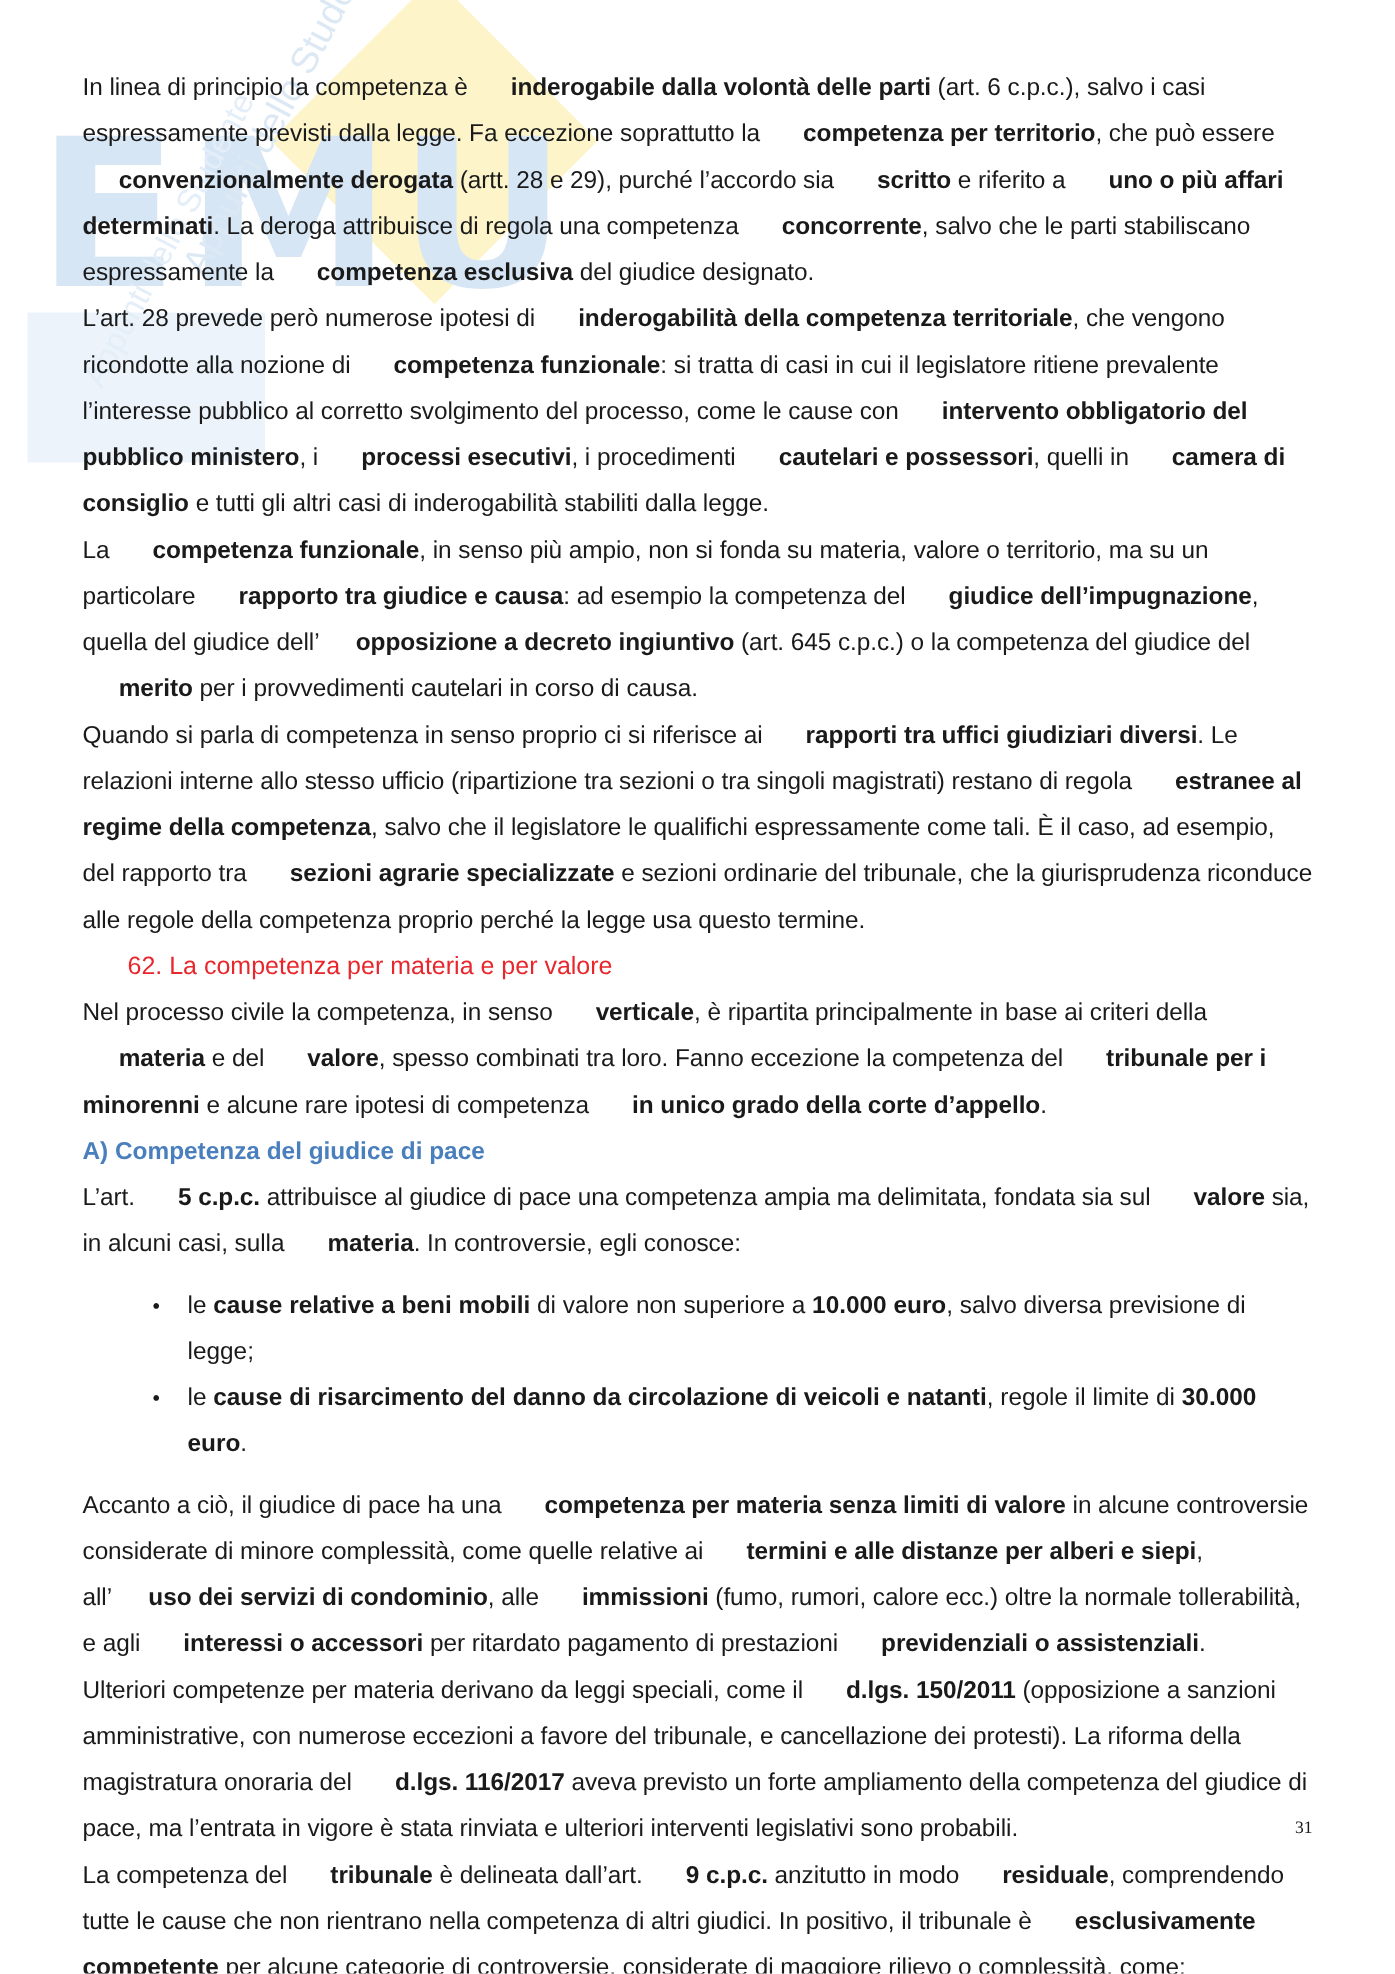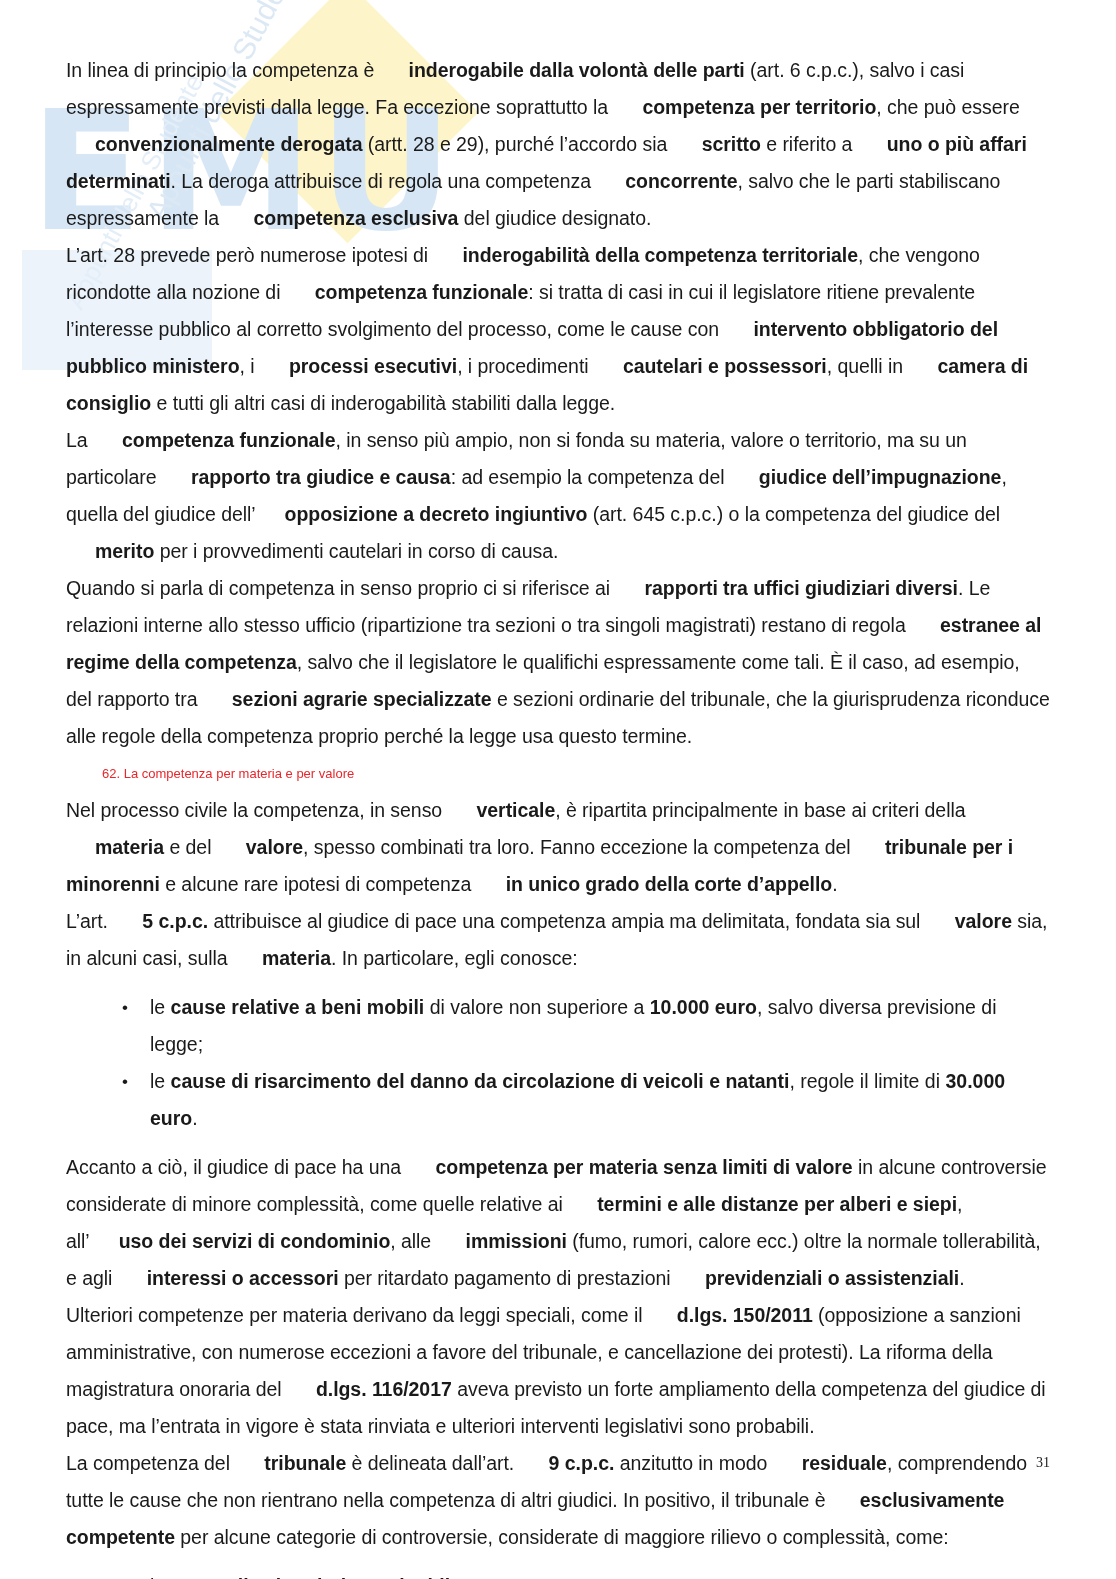--- a/index.html
+++ b/index.html
@@ -98,21 +98,21 @@
     line-height: 37px;
     color: #1a1a1a;
     text-align: left;
     letter-spacing: -0.05px;
   }
   p.body b { font-weight: 700; margin-left: 29px; }
 
   h3.red-head {
     margin: 0;
     padding-left: 36px;
-    font-size: 13px;
+    font-size: 20px;
     line-height: 37px;
     font-weight: 400;
     color: #e8262b;
   }
   h3.blue-head {
     margin: 0;
     font-size: 19.5px;
     line-height: 37px;
     font-weight: 700;
     color: #4a7fbd;
@@ -164,21 +164,22 @@
     <div class="wm-diag2">Appunti dello Studente</div>
   </div>
 
   <div id="content">
       <p class="body"><span>In linea di principio la competenza è </span><b>inderogabile dalla volontà delle parti</b><span> (art. 6 c.p.c.), salvo i casi espressamente previsti dalla legge. Fa eccezione soprattutto la </span><b>competenza per territorio</b><span>, che può essere </span><b>convenzionalmente derogata</b><span> (artt. 28 e 29), purché l’accordo sia </span><b>scritto</b><span> e riferito a </span><b>uno o più affari determinati</b><span>. La deroga attribuisce di regola una competenza </span><b>concorrente</b><span>, salvo che le parti stabiliscano espressamente la </span><b>competenza esclusiva</b><span> del giudice designato.</span></p>
       <p class="body"><span>L’art. 28 prevede però numerose ipotesi di </span><b>inderogabilità della competenza territoriale</b><span>, che vengono ricondotte alla nozione di </span><b>competenza funzionale</b><span>: si tratta di casi in cui il legislatore ritiene prevalente l’interesse pubblico al corretto svolgimento del processo, come le cause con </span><b>intervento obbligatorio del pubblico ministero</b><span>, i </span><b>processi esecutivi</b><span>, i procedimenti </span><b>cautelari e possessori</b><span>, quelli in </span><b>camera di consiglio</b><span> e tutti gli altri casi di inderogabilità stabiliti dalla legge.</span></p>
       <p class="body"><span>La </span><b>competenza funzionale</b><span>, in senso più ampio, non si fonda su materia, valore o territorio, ma su un particolare </span><b>rapporto tra giudice e causa</b><span>: ad esempio la competenza del </span><b>giudice dell’impugnazione</b><span>, quella del giudice dell’</span><b>opposizione a decreto ingiuntivo</b><span> (art. 645 c.p.c.) o la competenza del giudice del </span><b>merito</b><span> per i provvedimenti cautelari in corso di causa.</span></p>
       <p class="body"><span>Quando si parla di competenza in senso proprio ci si riferisce ai </span><b>rapporti tra uffici giudiziari diversi</b><span>. Le relazioni interne allo stesso ufficio (ripartizione tra sezioni o tra singoli magistrati) restano di regola </span><b>estranee al regime della competenza</b><span>, salvo che il legislatore le qualifichi espressamente come tali. È il caso, ad esempio, del rapporto tra </span><b>sezioni agrarie specializzate</b><span> e sezioni ordinarie del tribunale, che la giurisprudenza riconduce alle regole della competenza proprio perché la legge usa questo termine.</span></p>
       <h3 class="red-head">62.  La competenza per materia e per valore</h3>
       <p class="body"><span>Nel processo civile la competenza, in senso </span><b>verticale</b><span>, è ripartita principalmente in base ai criteri della </span><b>materia</b><span> e del </span><b>valore</b><span>, spesso combinati tra loro. Fanno eccezione la competenza del </span><b>tribunale per i minorenni</b><span> e alcune rare ipotesi di competenza </span><b>in unico grado della corte d’appello</b><span>.</span></p>
-      <p class="body"><span>L’art. </span><b>5 c.p.c.</b><span> attribuisce al giudice di pace una competenza ampia ma delimitata, fondata sia sul </span><b>valore</b><span> sia, in alcuni casi, sulla </span><b>materia</b><span>. In particolare, egli conosce:</span></p>
+      <h3 class="blue-head">A) Competenza del giudice di pace</h3>
+      <p class="body"><span>L’art. </span><b>5 c.p.c.</b><span> attribuisce al giudice di pace una competenza ampia ma delimitata, fondata sia sul </span><b>valore</b><span> sia, in alcuni casi, sulla </span><b>materia</b><span>. In controversie, egli conosce:</span></p>
       <ul class="bullets">
         <li><span>le </span><b>cause relative a beni mobili</b><span> di valore non superiore a </span><b>10.000 euro</b><span>, salvo diversa previsione di legge;</span></li>
         <li><span>le </span><b>cause di risarcimento del danno da circolazione di veicoli e natanti</b><span>, regole il limite di </span><b>30.000 euro</b><span>.</span></li>
       </ul>
       <p class="body"><span>Accanto a ciò, il giudice di pace ha una </span><b>competenza per materia senza limiti di valore</b><span> in alcune controversie considerate di minore complessità, come quelle relative ai </span><b>termini e alle distanze per alberi e siepi</b><span>, all’</span><b>uso dei servizi di condominio</b><span>, alle </span><b>immissioni</b><span> (fumo, rumori, calore ecc.) oltre la normale tollerabilità, e agli </span><b>interessi o accessori</b><span> per ritardato pagamento di prestazioni </span><b>previdenziali o assistenziali</b><span>.</span></p>
       <p class="body"><span>Ulteriori competenze per materia derivano da leggi speciali, come il </span><b>d.lgs. 150/2011</b><span> (opposizione a sanzioni amministrative, con numerose eccezioni a favore del tribunale, e cancellazione dei protesti). La riforma della magistratura onoraria del </span><b>d.lgs. 116/2017</b><span> aveva previsto un forte ampliamento della competenza del giudice di pace, ma l’entrata in vigore è stata rinviata e ulteriori interventi legislativi sono probabili.</span></p>
       <p class="body"><span>La competenza del </span><b>tribunale</b><span> è delineata dall’art. </span><b>9 c.p.c.</b><span> anzitutto in modo </span><b>residuale</b><span>, comprendendo tutte le cause che non rientrano nella competenza di altri giudici. In positivo, il tribunale è </span><b>esclusivamente competente</b><span> per alcune categorie di controversie, considerate di maggiore rilievo o complessità, come:</span></p>
       <ul class="bullets">
         <li><span>le </span><b>cause di valore indeterminabile</b><span>;</span></li>
         <li><span>le </span><b>cause in materia di imposte e tasse</b><span> (competenza oggi in gran parte assorbita dalle giurisdizioni tributarie);</span></li>

